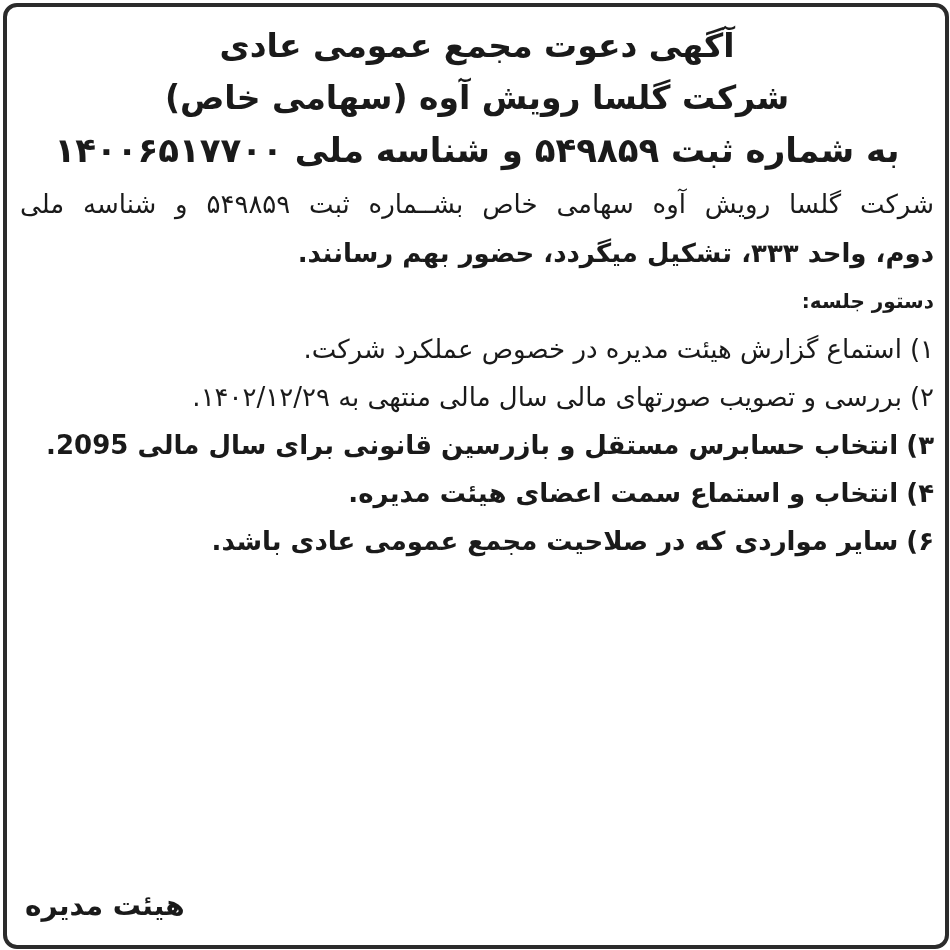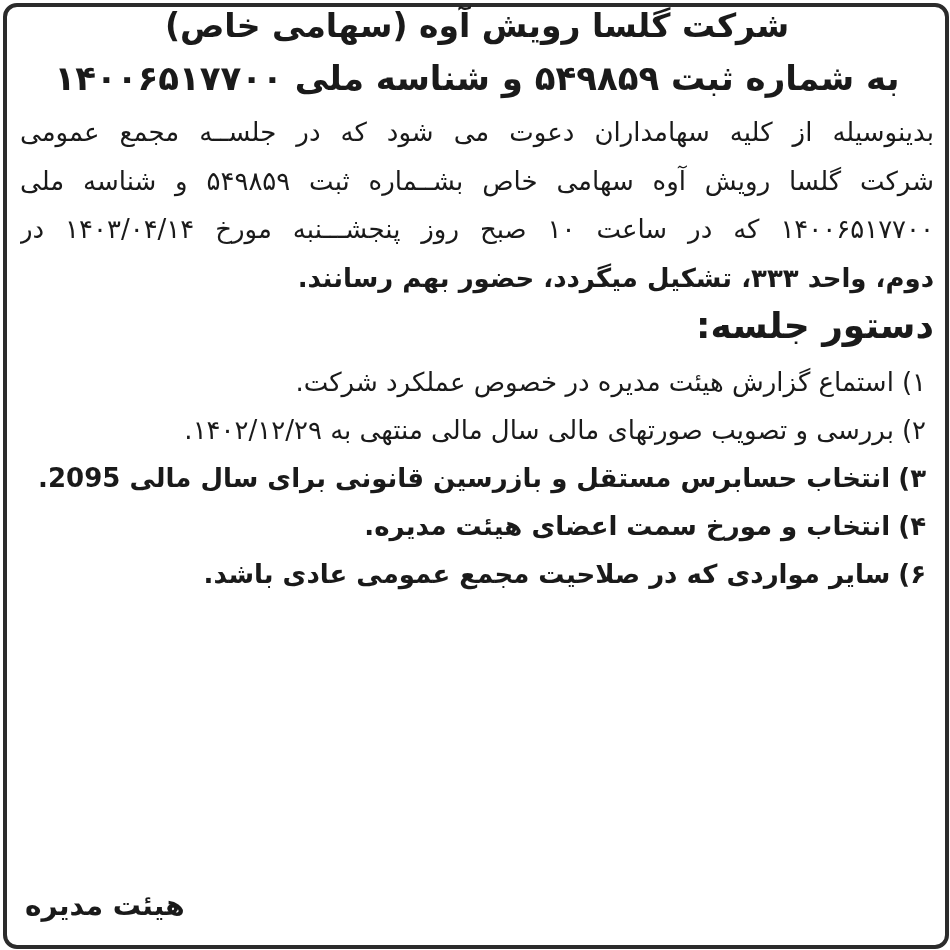--- a/index.html
+++ b/index.html
@@ -56,27 +56,27 @@
       text-align-last: justify;
       white-space: nowrap;
       overflow: hidden;
     }
     .body-line.last {
       text-align-last: right;
       font-weight: bold;
     }
     .agenda-heading {
       font-weight: bold;
-      font-size: 36px;
+      font-size: 20px;
       line-height: 48px;
       margin-top: 0px;
     }
     .agenda-list {
       list-style: none;
-      margin: 8px;
+      margin: 0;
       padding: 0;
     }
     .agenda-item {
       font-size: 26px;
       line-height: 48px;
       white-space: nowrap;
     }
     .agenda-item.bold { font-weight: bold; }
     .agenda-num {
       display: inline-block;
@@ -90,44 +90,43 @@
       font-size: 28px;
       direction: rtl;
     }
   </style>
 </head>
 <body>
 
 <div class="frame"></div>
 
 <div class="content">
+  <div class="title-line t1">آگهی دعوت مجمع عمومی عادی</div>
   <div class="title-line t2">شرکت گلسا رویش آوه (سهامی خاص)</div>
   <div class="title-line t3">به شماره ثبت  ۵۴۹۸۵۹ و شناسه ملی ۱۴۰۰۶۵۱۷۷۰۰</div>
 
   <div class="body-text">
-    <span class="body-line">بدینوسیله از کلیه سهامداران دعوت می شود که در جلســه مجمع عمومی</span>
     <span class="body-line">شرکت گلسا رویش آوه سهامی خاص بشــماره ثبت ۵۴۹۸۵۹ و شناسه ملی</span>
-    <span class="body-line">۱۴۰۰۶۵۱۷۷۰۰ که در ساعت ۱۰ صبح روز پنجشـــنبه مورخ ۱۴۰۳/۰۴/۱۴ در</span>
     <span class="body-line last">دوم، واحد ۳۳۳، تشکیل میگردد، حضور بهم رسانند.</span>
   </div>
 
   <div class="agenda-heading">دستور جلسه:</div>
 
   <ul class="agenda-list">
     <li class="agenda-item">
       <span class="agenda-num">۱)</span><span>استماع گزارش هیئت مدیره در خصوص عملکرد شرکت.</span>
     </li>
     <li class="agenda-item">
       <span class="agenda-num">۲)</span><span>بررسی و تصویب صورتهای مالی سال مالی منتهی به ۱۴۰۲/۱۲/۲۹.</span>
     </li>
     <li class="agenda-item bold">
       <span class="agenda-num">۳)</span><span>انتخاب حسابرس مستقل و بازرسین قانونی برای سال مالی 2095.</span>
     </li>
     <li class="agenda-item bold">
-      <span class="agenda-num">۴)</span><span>انتخاب و مورخ سمت اعضای هیئت مدیره.</span>
+      <span class="agenda-num">۴)</span><span>انتخاب و استماع سمت اعضای هیئت مدیره.</span>
     </li>
     <li class="agenda-item bold">
       <span class="agenda-num">۶)</span><span>سایر مواردی که در صلاحیت مجمع عمومی عادی باشد.</span>
     </li>
   </ul>
 </div>
 
 <div class="signature">هیئت مدیره</div>
 
 </body></html>

